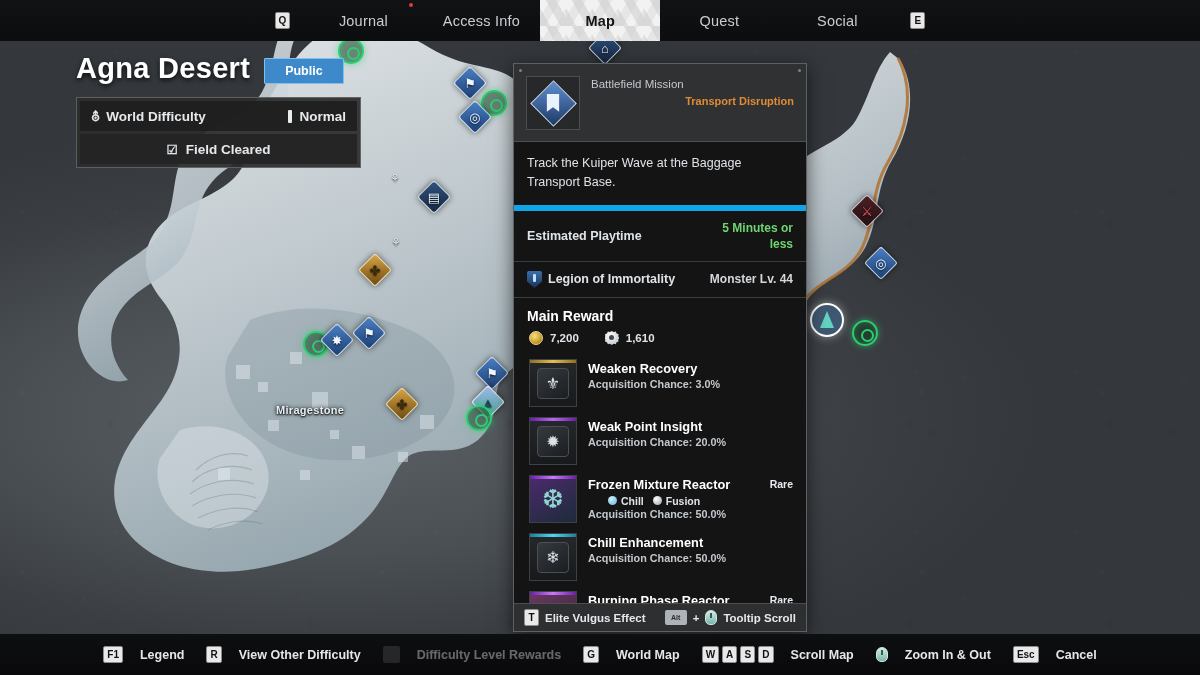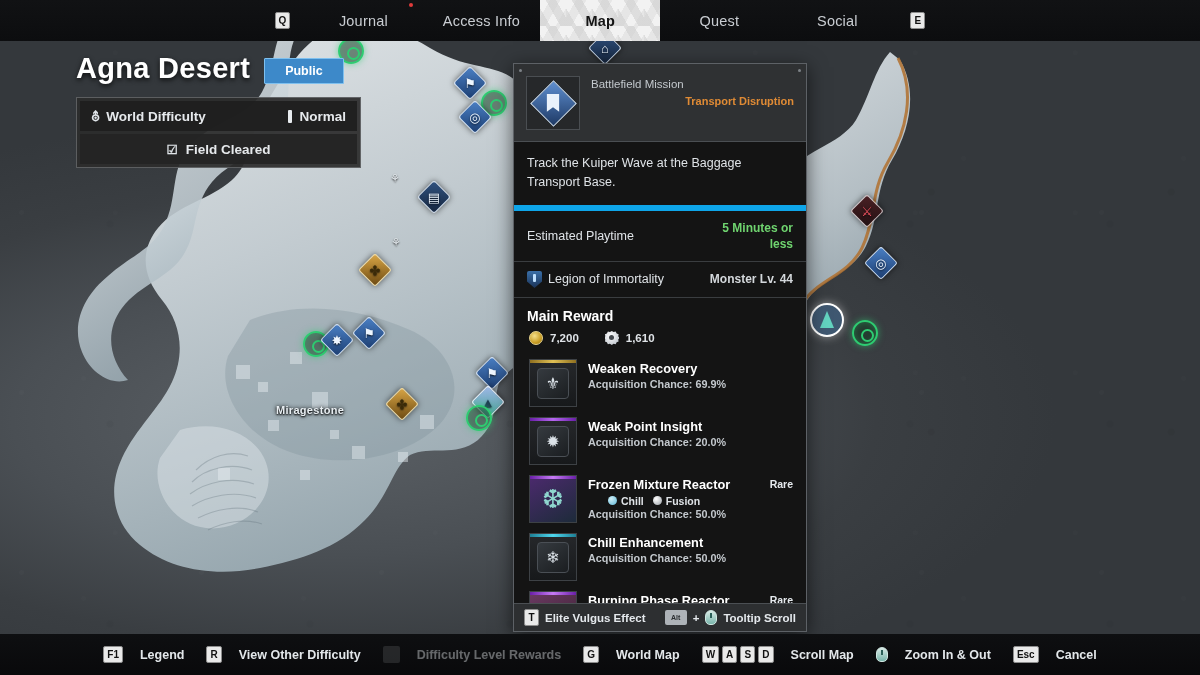--- a/index.html
+++ b/index.html
@@ -191,21 +191,21 @@
   .tt-sub { color: #e08b35; font-size: 11px; font-weight: bold; text-align: right; margin-top: 3px; }
 
   .tt-desc {
     padding: 12px 13px 13px 13px; color: #dfe3e7; font-size: 12.5px;
     line-height: 1.5; border-bottom: 6px solid #0ea5e9;
   }
   .tt-kv {
     display: flex; align-items: center; justify-content: space-between;
     padding: 9px 13px; border-bottom: 1px solid #3a3d40; gap: 10px;
   }
-  .tt-kv .k { color: #dfe3e7; font-size: 12.5px; font-weight: normal; display: flex; align-items: center; gap: 6px; }
+  .tt-kv .k { color: #dfe3e7; font-size: 12.5px; font-weight: bold; display: flex; align-items: center; gap: 6px; }
   .tt-kv .v { color: #d4d8dc; font-size: 12px; font-weight: bold; text-align: right; }
   .tt-kv .v.green { color: #6fd46f; width: 92px; line-height: 1.35; }
   .shield-ico {
     width: 15px; height: 17px; flex: 0 0 15px;
     background: linear-gradient(#3a6fa8,#1a3257);
     clip-path: polygon(0 0, 100% 0, 100% 62%, 50% 100%, 0 62%);
     border-radius: 2px; position: relative;
   }
   .shield-ico::after {
     content: ""; position: absolute; left: 50%; top: 3px; margin-left: -1.5px;
@@ -526,21 +526,21 @@
 
     <div class="reward-list">
 
       <div class="reward-item">
         <div class="ri-icon">
           <div class="bar" style="background:linear-gradient(90deg,#8f7020,#e0c055,#8f7020);"></div>
           <div class="inner">⚜</div>
         </div>
         <div class="ri-text">
           <div class="ri-name">Weaken Recovery</div>
-          <div class="ri-chance">Acquisition Chance: 69.9%</div>
+          <div class="ri-chance">Acquisition Chance: 3.0%</div>
         </div>
       </div>
 
       <div class="reward-item">
         <div class="ri-icon">
           <div class="bar" style="background:linear-gradient(90deg,#6a1fa8,#b566ee,#6a1fa8);"></div>
           <div class="inner">✹</div>
         </div>
         <div class="ri-text">
           <div class="ri-name">Weak Point Insight</div>

